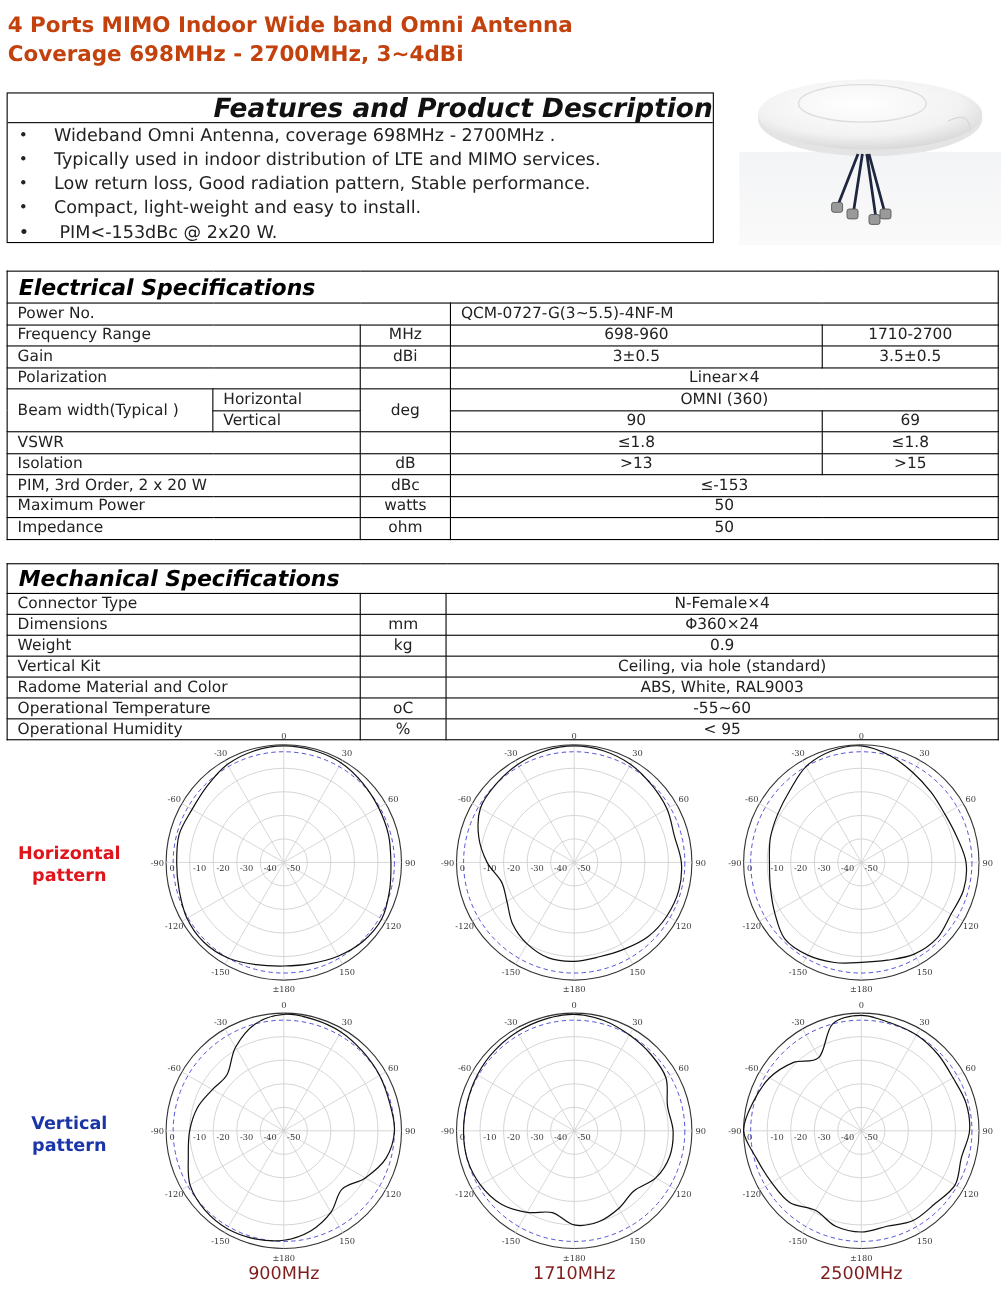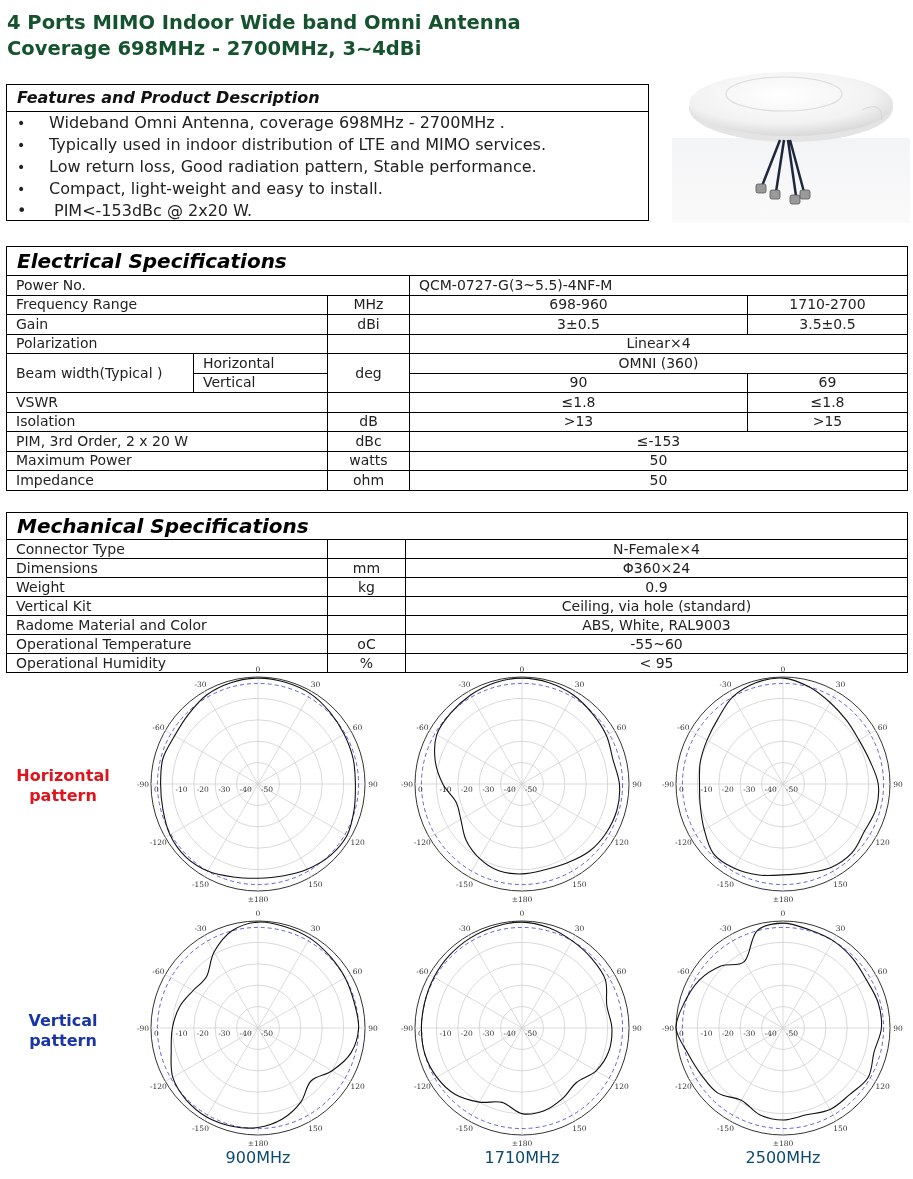--- a/index.html
+++ b/index.html
@@ -1,38 +1,38 @@
 <!DOCTYPE html>
 <html><head>
 <meta charset="utf-8">
 <style>
   html, body { margin:0; padding:0; background:#fff; }
   body { width:913px; height:1179px; position:relative; overflow:hidden; font-family:"DejaVu Sans", sans-serif; color:#111; }
-  .title { position:absolute; left:7px; top:10px; font-family:"DejaVu Sans", sans-serif; font-weight:bold; font-size:19.5px; line-height:26px; color:#14532d; }
+  .title { position:absolute; left:7px; top:10px; font-family:"DejaVu Sans", sans-serif; font-weight:bold; font-size:19.5px; line-height:26px; color:#c2410c; }
   .feat-box { position:absolute; left:6px; top:84px; width:643px; height:137px; border:1px solid #000; box-sizing:border-box; }
-  .feat-head { height:26px; border-bottom:1px solid #000; font-weight:bold; font-style:italic; font-size:16px; line-height:26px; padding-left:10px; }
+  .feat-head { height:26px; border-bottom:1px solid #000; font-weight:bold; font-style:italic; font-size:24px; line-height:26px; padding-left:10px;text-align:right; }
   .feat-list { list-style:none; margin:0; padding:0; }
   .feat-list li { position:relative; font-size:16px; line-height:22px; height:22px; padding-left:42px; color:#222; }
   .feat-list li .bul { position:absolute; left:10px; top:0; font-size:14px; }
   .feat-list li.last .bul { font-size:16px; }
   .feat-list li.last { padding-left:47px; }
   .product-img { position:absolute; left:672px; top:68px; width:238px; height:155px; }
 
   .spec-table { position:absolute; left:6px; border-collapse:collapse; table-layout:fixed; font-size:14px; color:#222; }
   .spec-table td { border:1px solid #000; padding:0 0 0 9px; height:18.5px; line-height:17px; white-space:nowrap; overflow:hidden; }
   .spec-table td.c { text-align:center; padding:0; }
   .spec-table td.sec { font-weight:bold; font-style:italic; font-size:20px; height:28px; line-height:26px; padding-left:10px; color:#000; }
   #elec { top:246px; width:901px; }
   #mech { top:487px; width:901px;margin-top:25px; }
   #mech td { height:18px; }
 
   .side-label { position:absolute; font-weight:bold; font-size:16px; line-height:20px; text-align:center; width:110px; }
   #lbl-h { left:8px; top:766px; color:#e0141b; }
   #lbl-v { left:8px; top:1011px; color:#1a35a8; }
-  .freq { position:absolute; font-size:16px; color:#0c4a6e; text-align:center; width:120px; top:1148px; }
+  .freq { position:absolute; font-size:16px; color:#7f1d1d; text-align:center; width:120px; top:1148px; }
 
   svg.polar { position:absolute; overflow:visible; }
   svg.polar text { font-family:"DejaVu Serif", serif; font-size:7.5px; fill:#333; }
 </style>
 </head>
 <body>
 
 <div class="title">
   <div>4 Ports MIMO Indoor Wide band Omni Antenna</div>
   <div>Coverage 698MHz - 2700MHz, 3~4dBi</div>

